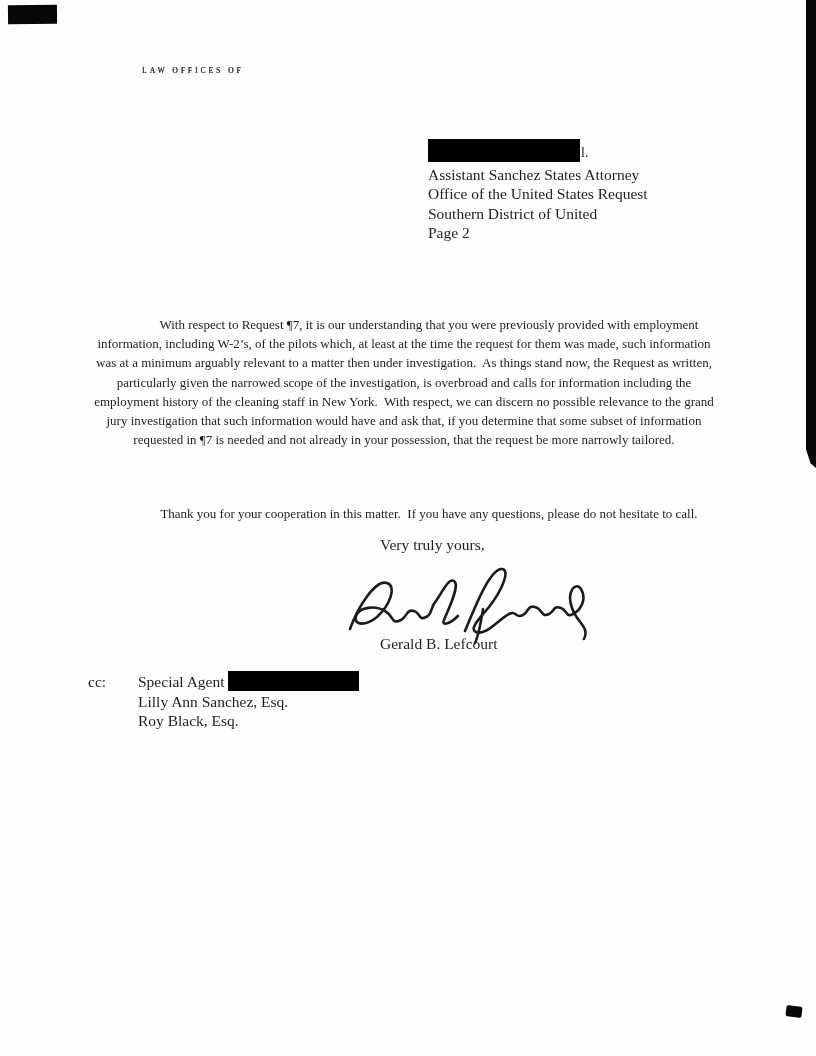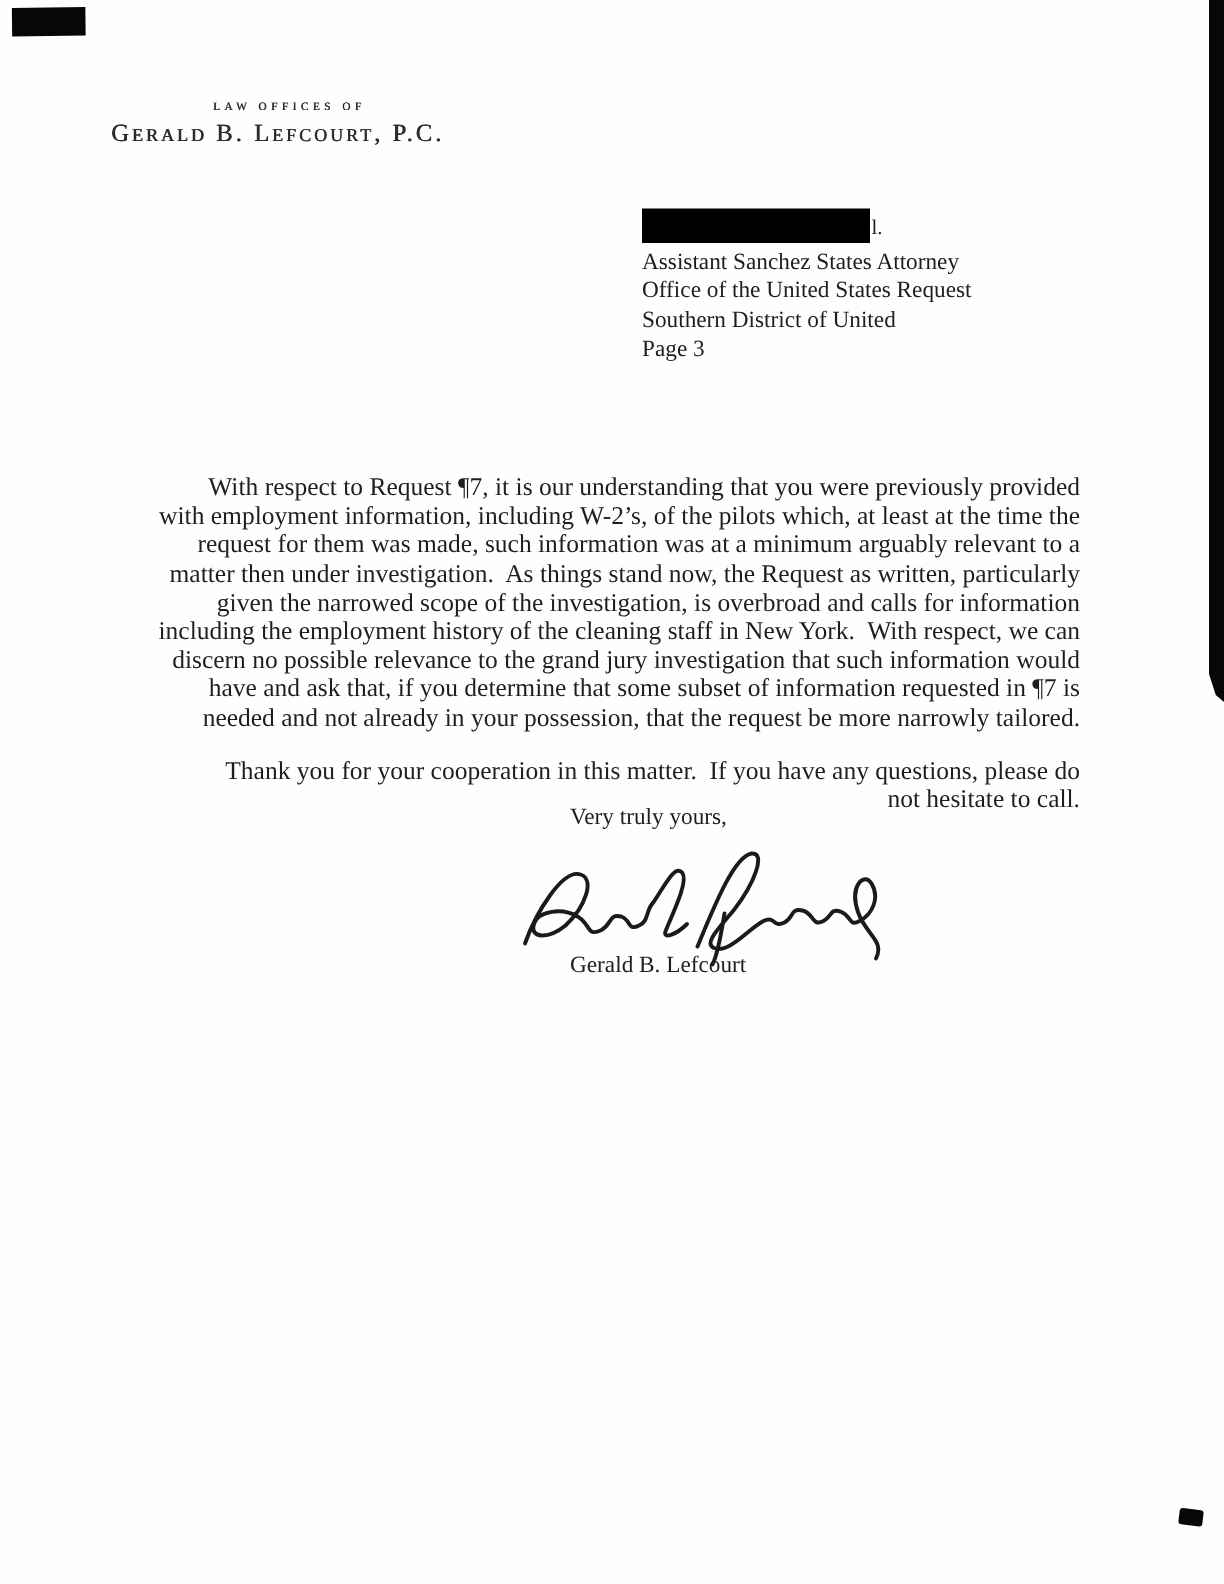--- a/index.html
+++ b/index.html
@@ -78,25 +78,25 @@
   .recipient .remnant {
     font-size: 14px;
     margin-left: 1px;
   }
 
   
   .para {
     position: absolute;
     left: 88px;
     width: 632px;
-    font-size: 17px;
+    font-size: 13px;
     line-height: 19.2px;
     text-indent: 50px;
     white-space: pre-wrap;
-    text-align: right;
+    text-align: center;
   }
   .para-1 { top: 315px; }
   .para-2 { top: 504px; }
 
   
   .valediction {
     position: absolute;
     left: 380px; top: 536px;
     font-size: 15.5px;
   }
@@ -134,44 +134,54 @@
 <body>
 
 <div id="page">
 
   <div class="artifact artifact-top-left"></div>
   <div class="artifact artifact-right-strip"></div>
   <div class="artifact artifact-bottom-right"></div>
 
   <div class="letterhead">
     <div class="lh-top">Law Offices of</div>
-    <div class="lh-name">Gerald B. Lefcourt, P.C.</div>
   </div>
 
   <div class="recipient">
     <div class="redaction-line">
       <span class="redaction-bar"></span>
         <span class="remnant">l.</span>
     </div>
     <div>Assistant Sanchez States Attorney</div>
     <div>Office of the United States Request</div>
     <div>Southern District of United</div>
-    <div>Page 3</div>
+    <div>Page 2</div>
   </div>
 
   <div class="para para-1">With respect to Request ¶7, it is our understanding that you were previously provided with employment information, including W-2’s, of the pilots which, at least at the time the request for them was made, such information was at a minimum arguably relevant to a matter then under investigation.  As things stand now, the Request as written, particularly given the narrowed scope of the investigation, is overbroad and calls for information including the employment history of the cleaning staff in New York.  With respect, we can discern no possible relevance to the grand jury investigation that such information would have and ask that, if you determine that some subset of information requested in ¶7 is needed and not already in your possession, that the request be more narrowly tailored.</div>
   <div class="para para-2">Thank you for your cooperation in this matter.  If you have any questions, please do not hesitate to call.</div>
 
   <div class="valediction">Very truly yours,</div>
 
   <svg class="signature-svg" viewBox="0 0 258 84" fill="none" stroke="#1b1b1b" stroke-width="2.6" stroke-linecap="round" stroke-linejoin="round">
 
     <path d="M7,66 C14,46 32,16 44,20 C54,23 47,42 34,54 C23,63 10,63 13,53 C16,44 32,42 42,48 C51,53 48,62 58,57 C65,53 63,46 71,48 C78,50 75,58 83,54 C90,51 87,44 93,38 C101,26 107,13 112,19 C116,25 105,47 101,57 C98,64 108,60 115,53"></path>
 
     <path d="M122,68 C132,44 146,8 158,6 C168,5 160,26 146,44 C136,56 126,66 133,69 C143,73 156,56 166,51 C174,47 172,56 180,52 C186,49 184,42 192,44 C200,46 198,55 206,51 C212,48 210,42 218,45 C225,48 223,55 230,51 C238,47 244,36 238,26 C233,18 223,28 229,45 C234,60 247,64 241,76"></path>
 
     <path d="M140,46 C138,58 136,72 132,80"></path>
   </svg>
 
   <div class="signer-name">Gerald B. Lefcourt</div>
 
+  <div class="cc-block">
+    <div class="cc-label">cc:</div>
+    <div class="cc-lines">
+      <div class="cc-line">
+        <span>Special Agent</span>
+        <span class="redaction-bar"></span>
+      </div>
+      <div class="cc-line">Lilly Ann Sanchez, Esq.</div>
+      <div class="cc-line">Roy Black, Esq.</div>
+    </div>
+  </div>
 
 </div>
 
 </body></html>

